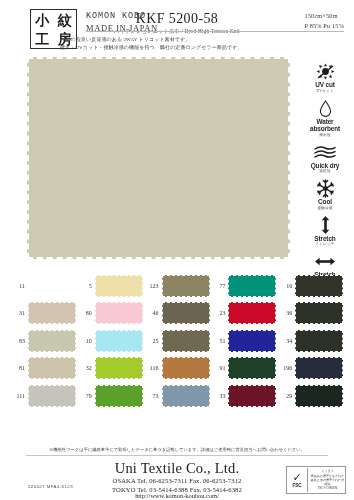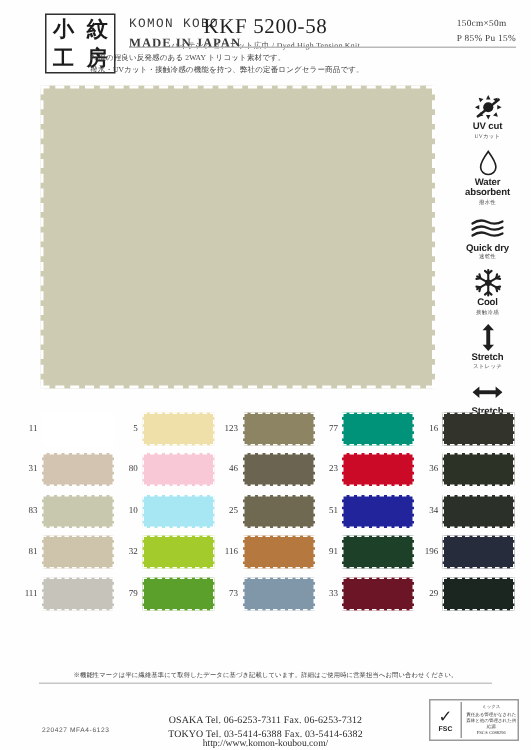--- a/index.html
+++ b/index.html
@@ -14,21 +14,21 @@
             display:flex;align-items:center;justify-content:center;
             background:#fff;}
   .logo-glyphs{display:grid;grid-template-columns:1fr 1fr;
                grid-template-rows:1fr 1fr;width:100%;height:100%;
                font-family:"DejaVu Sans",sans-serif;font-weight:700;
                font-size:14px;line-height:1;color:#1c1c1c;}
   .logo-glyphs span{display:flex;align-items:center;justify-content:center;}
 
   .brand{position:absolute;left:86px;top:10px;}
   .brand .l1{font-size:8.5px;letter-spacing:.9px;color:#3a3a3a;line-height:12px;font-family:Liberation Mono, monospace;}
-  .brand .l2{font-size:8.5px;letter-spacing:.6px;color:#3a3a3a;line-height:12px;font-weight:bold;}
+  .brand .l2{font-size:8.5px;letter-spacing:.6px;color:#3a3a3a;line-height:12px;}
 
   .title-wrap{position:absolute;left:0;right:0;top:10px;text-align:center;}
   .title{font-size:14px;letter-spacing:.4px;color:#1f1f1f;line-height:17px;}
   .subtitle{font-size:5.2px;color:#4a4a4a;line-height:8px;letter-spacing:.2px;}
 
   .spec{position:absolute;right:10px;top:11px;text-align:left;
         font-size:6.2px;color:#3a3a3a;line-height:9.5px;letter-spacing:.2px;}
 
   .desc{position:absolute;left:60px;top:36px;font-size:5px;
         color:#3d3d3d;line-height:7.6px;letter-spacing:.1px;}
@@ -339,20 +339,21 @@
         </div>
         <div class="cell">
           <div class="num">29</div>
           <div class="chip" style="background: rgb(27, 38, 32);"></div>
         </div>
       </div>
     </div>
 
   <div class="disclaimer">※機能性マークは平に繊維基準にて取得したデータに基づき記載しています。詳細はご使用時に営業担当へお問い合わせください。</div>
   <div class="foot-sep"></div>
+  <div class="company">Uni Textile Co., Ltd.</div>
   <div class="contact">
     <div>OSAKA  Tel. 06-6253-7311  Fax. 06-6253-7312</div>
     <div>TOKYO  Tel. 03-5414-6388  Fax. 03-5414-6382</div>
   </div>
   <div class="url">http://www.komon-koubou.com/</div>
   <div class="doccode">220427   MFA4-6123</div>
 
   <div class="fsc">
     <div class="fsc-mark">
       <div class="fsc-tree">✓</div>

